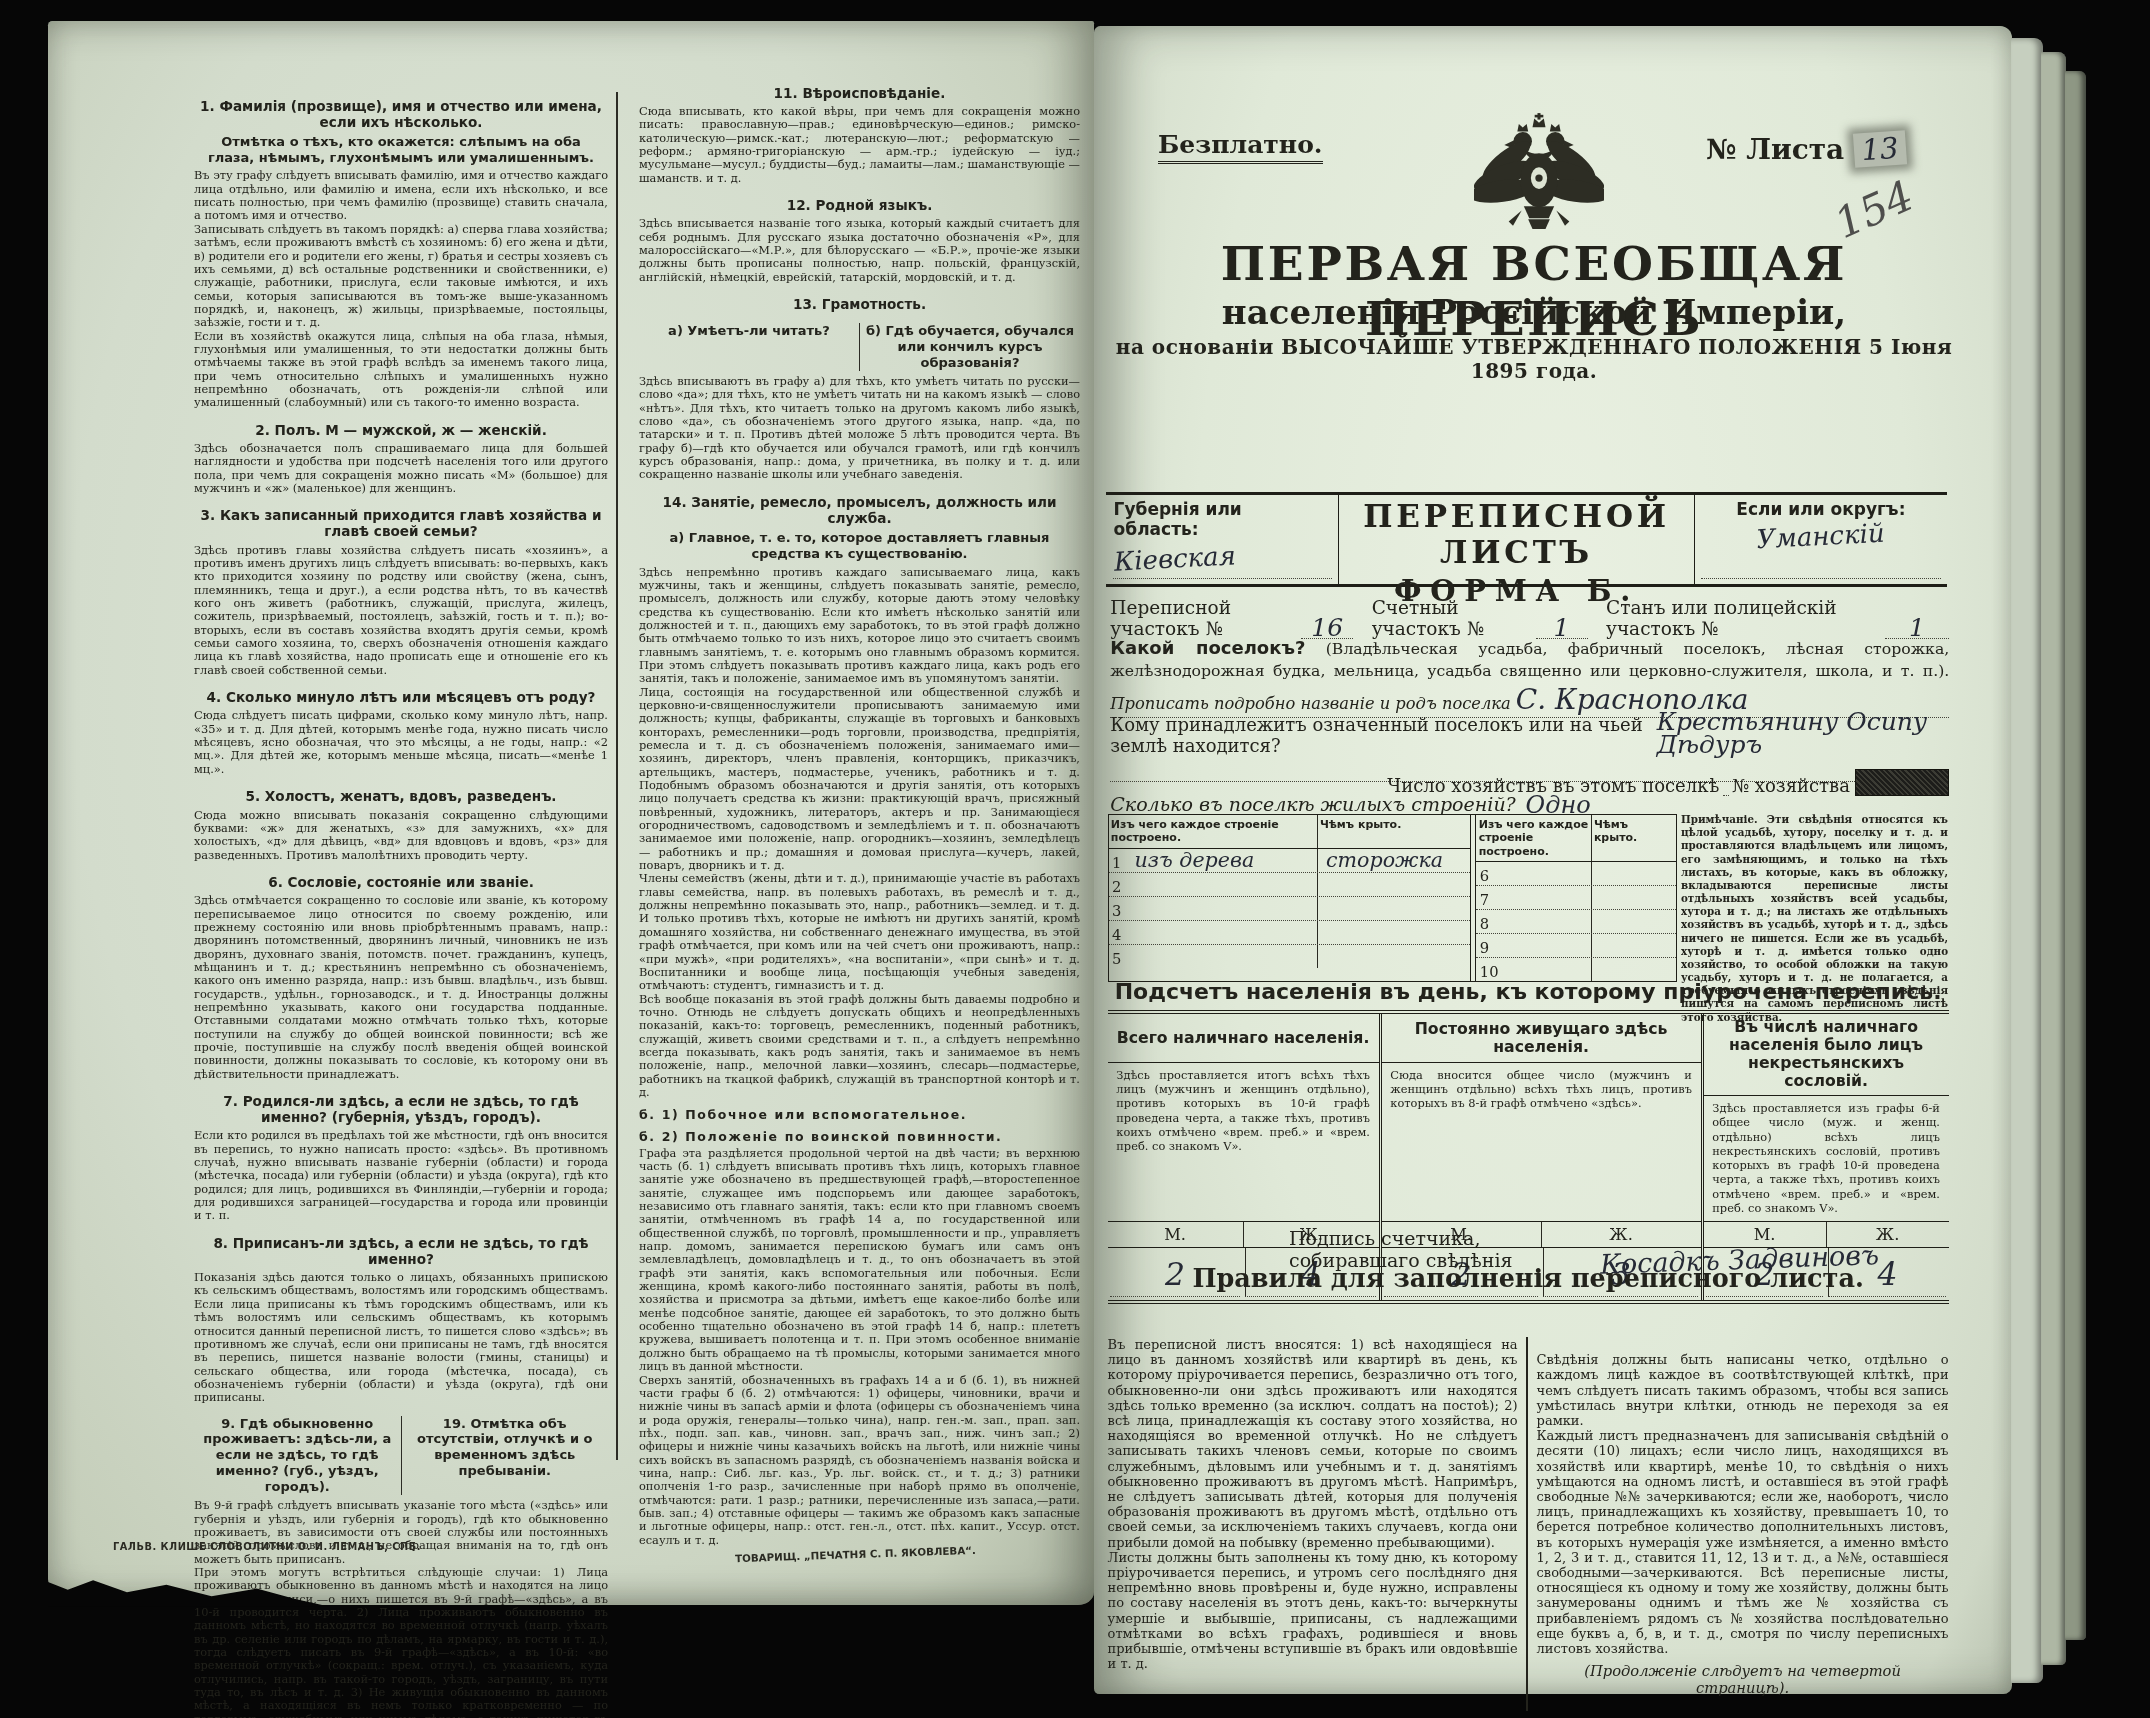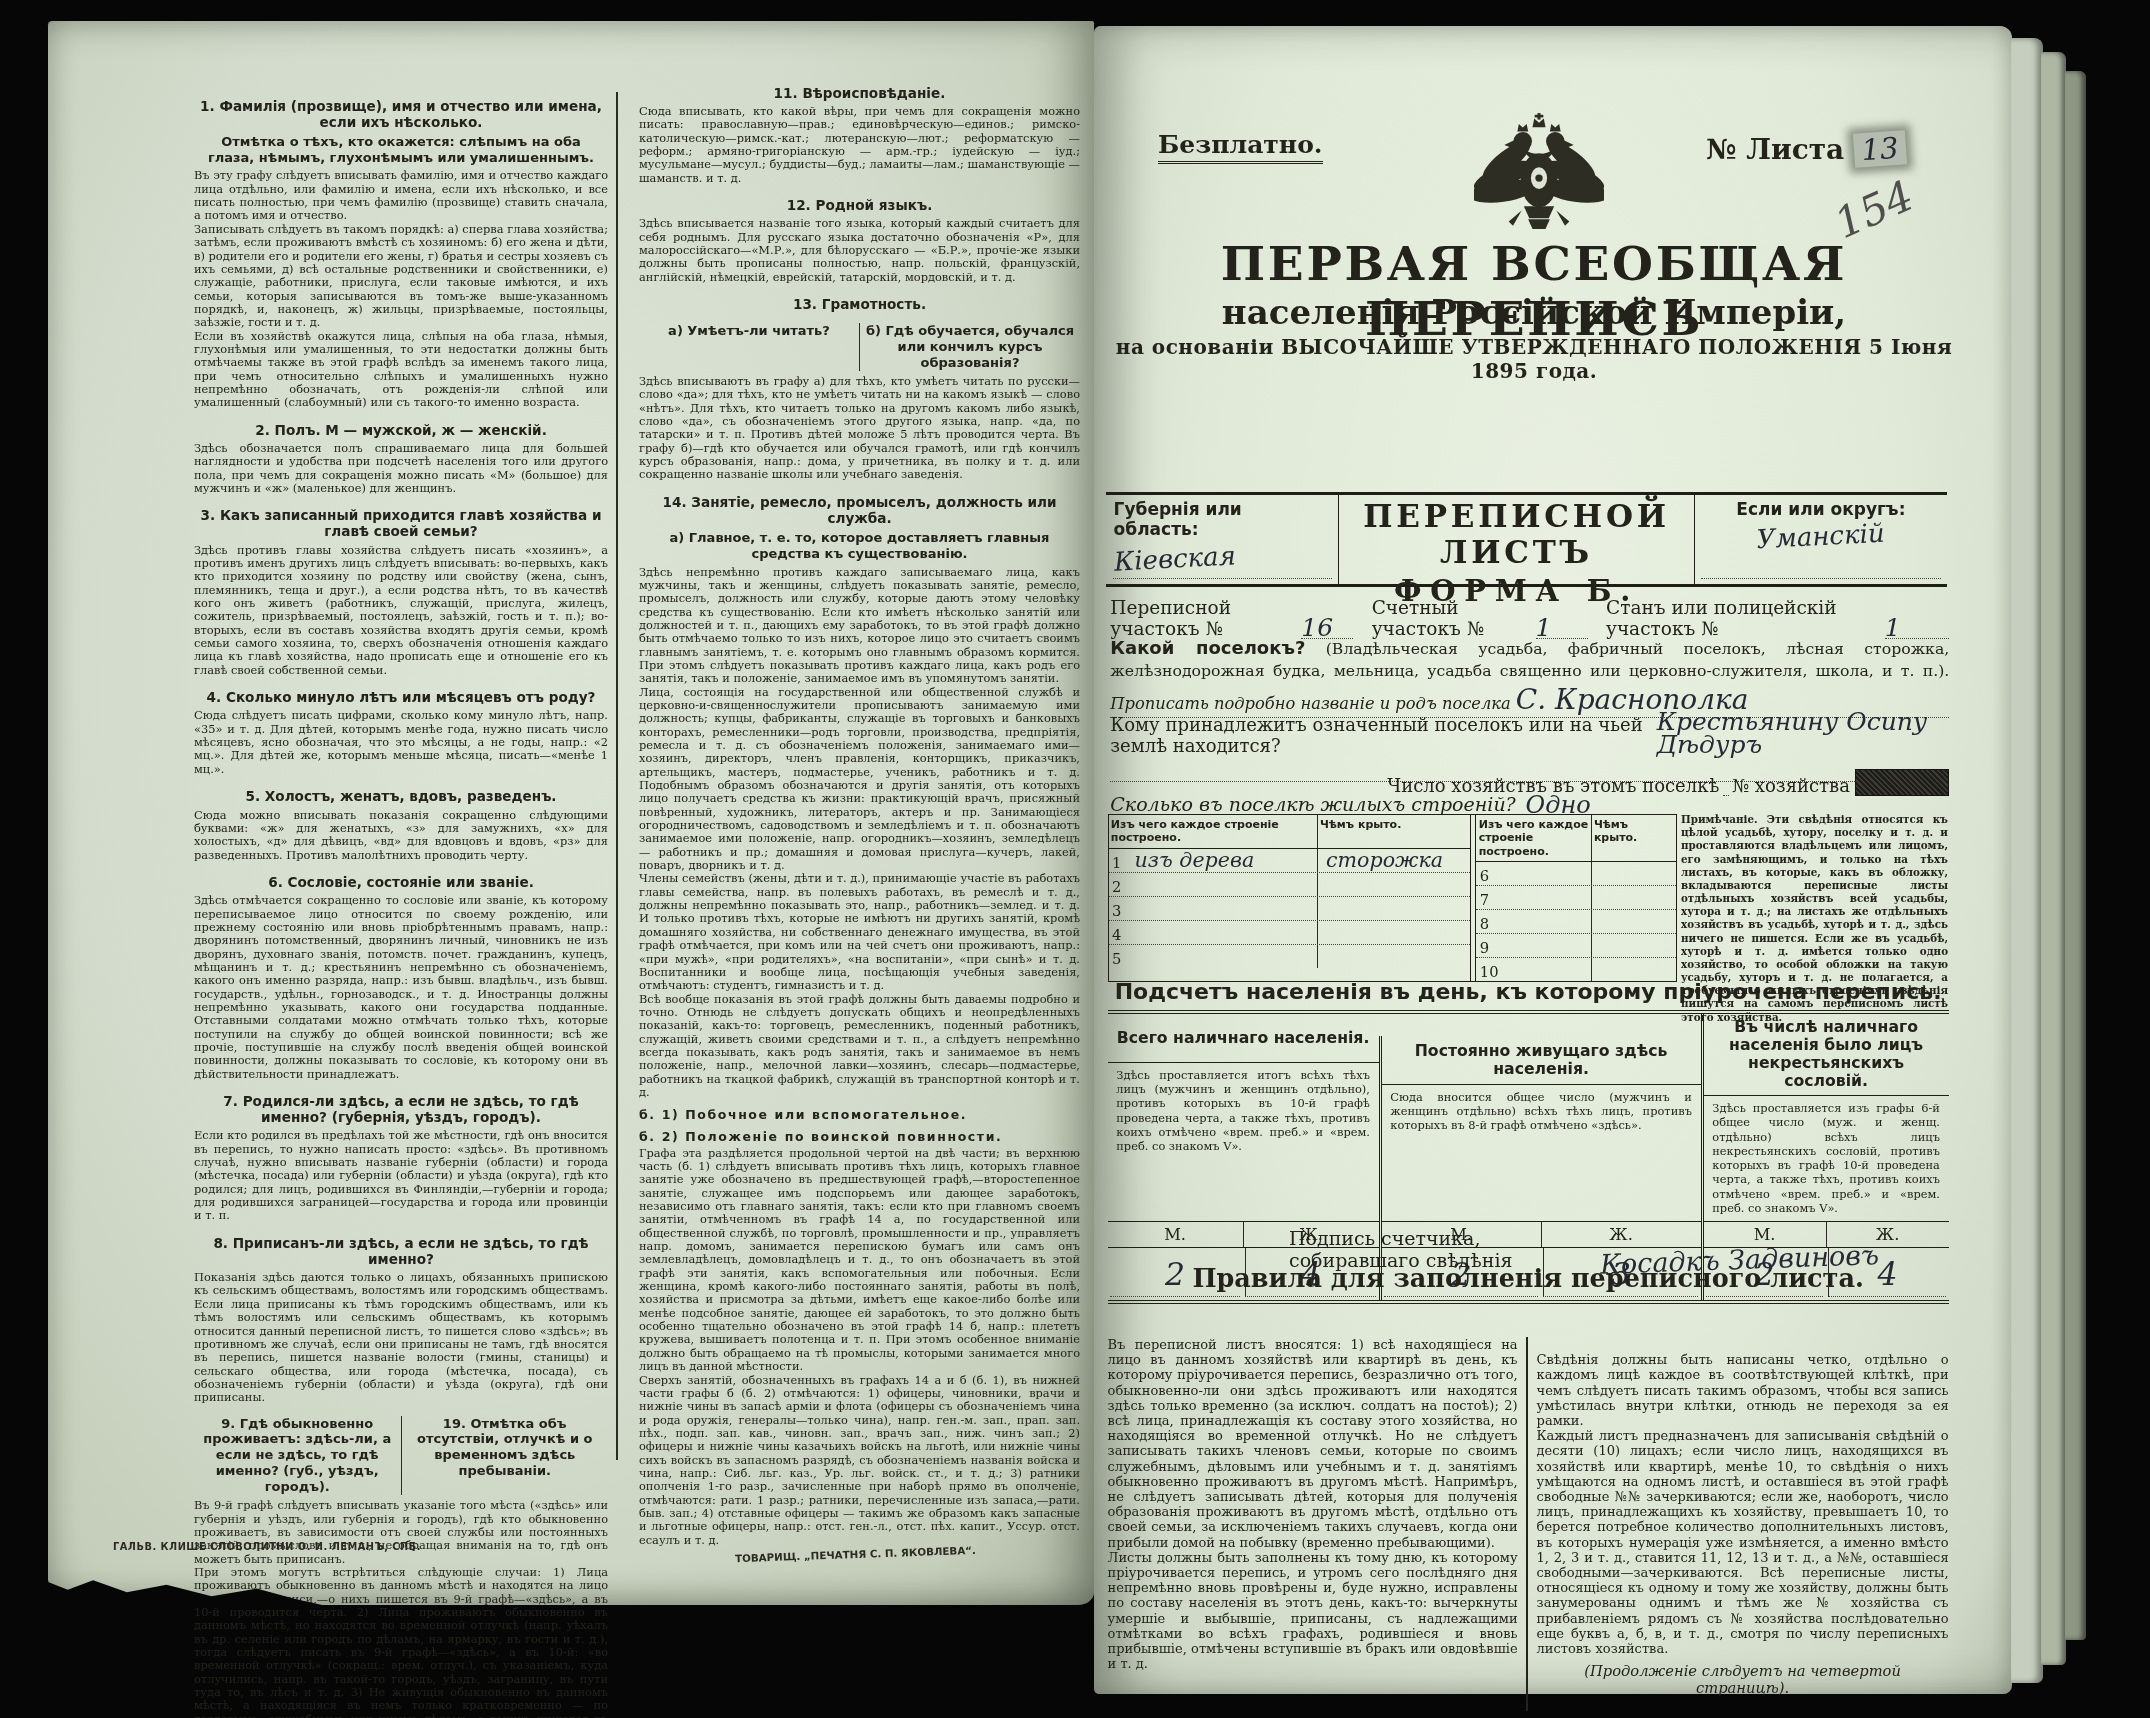--- a/index.html
+++ b/index.html
@@ -61,21 +61,21 @@
   .band-c{flex:1;text-align:center;padding-top:3.3px;}
   .band-lbl{font-family:"DejaVu Sans",sans-serif;font-weight:700;font-size:17px;}
   .band-hw{font-size:26px;margin-top:2.2px;transform:rotate(-3deg);}
   .band-dots{position:absolute;left:6.5px;right:6.5px;bottom:5.4px;border-bottom:1.6px dotted #44443a;}
   .bc1{font-size:31px;font-weight:700;letter-spacing:3.8px;}
   .bc2{font-size:29px;font-weight:700;letter-spacing:8.7px;margin-top:3.3px;}
   .line{display:flex;align-items:flex-end;}
   .fill{flex:1;border-bottom:1.6px dotted #44443a;margin:0 3.3px;height:4.3px;}
   .rp-precinct{position:absolute;left:16.3px;top:571px;width:839px;font-size:18.5px;}
   .rp-precinct .hw{font-size:25px;line-height:.8;}
-  .numfill{width:65px;border-bottom:1.6px dotted #44443a;}
+  .numfill{width:65px;border-bottom:1.6px dotted #44443a;text-align:center;}
   .rp-settle{position:absolute;left:16.3px;top:610px;width:839px;font-size:15.7px;line-height:1.35;text-align:justify;}
   .rp-settle .q{font-family:"DejaVu Sans",sans-serif;font-weight:700;font-size:18px;}
   .rp-settle .instr{font-style:italic;font-size:16.3px;}
   .rp-settle .hw{font-size:28px;}
   .settle-dots{border-bottom:1.6px dotted #44443a;height:5.4px;margin-top:-7.6px;}
   .rp-owner{position:absolute;left:16.3px;top:685px;width:839px;font-size:18px;}
   .rp-owner .hw{font-size:25px;line-height:.9;}
   .owner-dots{border-bottom:1.6px dotted #44443a;height:25px;}
   .rp-house{position:absolute;left:16.3px;top:743px;width:839px;font-size:18px;}
   .stamp{width:92px;height:25px;margin-left:5.4px;
@@ -103,21 +103,21 @@
   .bt-hw{position:absolute;left:26px;bottom:0;font-size:20.6px;white-space:nowrap;}
   .bt-hw2{position:absolute;left:7.6px;bottom:0;font-size:20.6px;white-space:nowrap;}
   .rp-note{position:absolute;left:587px;top:787px;width:267px;font-size:10.3px;font-weight:700;
            line-height:1.28;text-align:justify;}
   .rp-cnth{position:absolute;left:13.6px;top:953px;width:841px;text-align:center;
            font-family:"DejaVu Sans",sans-serif;font-weight:700;font-size:22px;}
   .rp-ct{position:absolute;left:13.6px;top:984px;width:841px;display:flex;
          border-top:4.3px double #1e1e17;border-bottom:4.3px double #1e1e17;}
   .cg{display:flex;flex-direction:column;}
   .cg+.cg{border-left:3.8px double #1e1e17;}
-  .cg.g1{width:271px;}.cg.g2{width:319px;margin-top:22px;}.cg.g3{flex:1;}
+  .cg.g1{width:271px;}.cg.g2{width:319px;}.cg.g3{flex:1;}
   .cg-t{font-family:"DejaVu Sans",sans-serif;font-weight:700;font-size:15.7px;line-height:1.15;
         text-align:center;padding:4.3px 5.4px;border-bottom:1.6px solid #1e1e17;min-height:39px;
         display:flex;align-items:center;justify-content:center;}
   .cg-d{font-size:11.4px;line-height:1.25;text-align:justify;padding:5.4px 8.7px;flex:1;}
   .cg-mzh{display:flex;border-top:1.6px solid #1e1e17;border-bottom:1.6px solid #1e1e17;}
   .cg-mzh>div{flex:1;text-align:center;font-size:16.3px;padding:3.3px 0;}
   .cg-mzh>div+div{border-left:1.1px solid #2a2a22;}
   .cg-v{display:flex;height:52px;}
   .cg-v>div{flex:1;text-align:center;position:relative;border-bottom:1.6px dotted #44443a;margin:0 2.2px 3.3px;}
   .cg-v>div+div{border-left:1.1px solid #2a2a22;}

